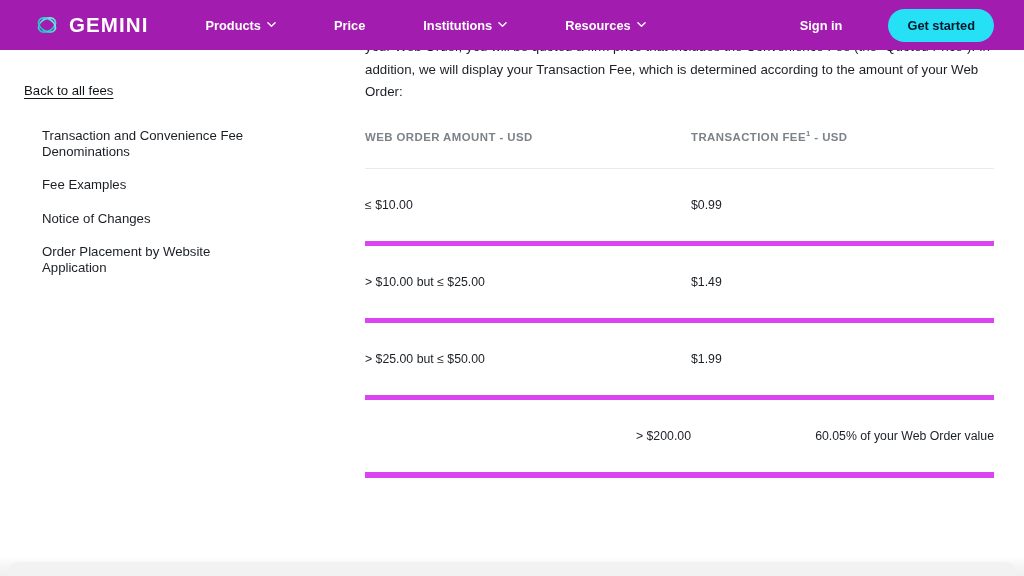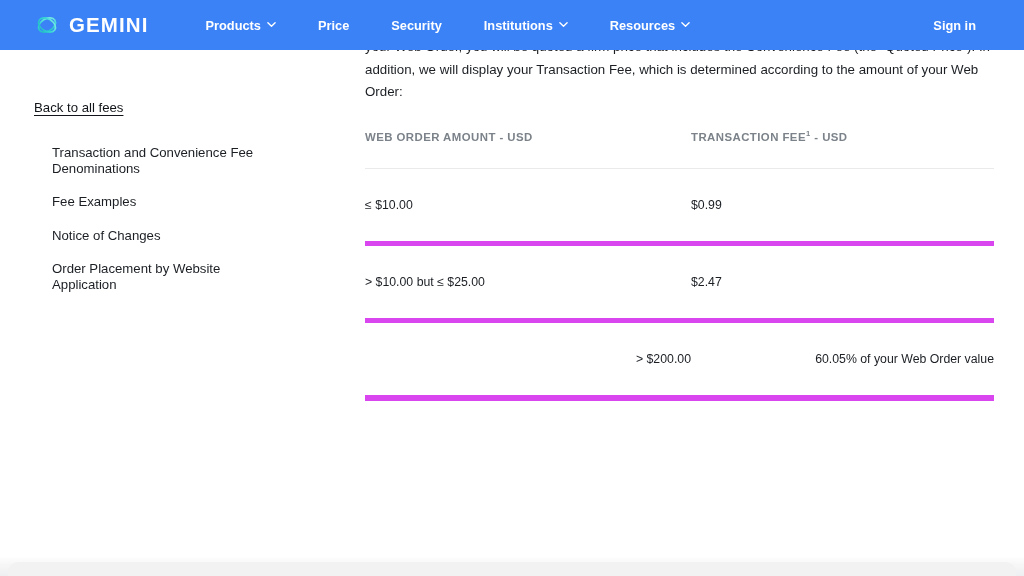--- a/index.html
+++ b/index.html
@@ -29,21 +29,21 @@
     height: 560px;
     background: #ffffff;
   }
 
   
   .topnav {
     position: absolute;
     top: 0; left: 0;
     width: 1024px;
     height: 50px;
-    background: #3b82f6;
+    background: #a21caf;
     display: flex;
     align-items: center;
     z-index: 50;
   }
 
   .brand {
     display: flex;
     align-items: center;
     gap: 9px;
     margin-left: 34px;
@@ -55,21 +55,21 @@
     font-size: 20.5px;
     font-weight: 700;
     letter-spacing: 1.1px;
     line-height: 1;
   }
 
   .nav-links {
     display: flex;
     align-items: center;
     margin-left: 36px;
-    gap: 0;
+    gap: 16px;
   }
   .nav-item {
     display: flex;
     align-items: center;
     gap: 6px;
     color: #ffffff;
     font-size: 12.8px;
     font-weight: 600;
     padding: 6px 21px;
     cursor: pointer;
@@ -110,22 +110,21 @@
     cursor: pointer;
     font-family: "Liberation Sans", sans-serif;
     white-space: nowrap;
   }
 
   
   .sidebar {
     position: absolute;
     left: 0; top: 50px;
     width: 340px;
-    padding-left: 34px;
-    margin-top: 17px;
+    padding-left: 24px;
   }
   .back-link {
     display: inline-block;
     margin-top: 33px;
     color: #111418;
     font-size: 13.2px;
     text-decoration: underline;
     text-underline-offset: 2.5px;
     cursor: pointer;
   }
@@ -251,21 +250,25 @@
             </th>
           </tr>
         </thead>
         <tbody>
           <tr>
             <td>≤ $10.00</td>
             <td>$0.99</td>
           </tr>
           <tr>
             <td>&gt; $10.00 but ≤ $25.00</td>
-            <td>$2.47</td>
+            <td>$1.49</td>
+          </tr>
+          <tr>
+            <td>&gt; $25.00 but ≤ $50.00</td>
+            <td>$1.99</td>
           </tr>
           <tr>
             <td>&gt; $200.00</td>
             <td>60.05% of your Web Order value</td>
           </tr>
         </tbody>
       </table>
     </main>
   </div>
 
@@ -298,23 +301,20 @@
           <svg width="9" height="9" viewBox="0 0 10 10">
               <path d="M1 3 L5 7 L9 3" fill="none" stroke="#ffffff" stroke-width="1.5" stroke-linecap="round" stroke-linejoin="round"></path>
             </svg>
         </span>
       </div>
 
       <div class="nav-item">
         <span>Price</span>
       </div>
 
-      <div class="nav-item">
-        <span>Security</span>
-      </div>
 
       <div class="nav-item">
         <span>Institutions</span>
         <span class="caret">
           <svg width="9" height="9" viewBox="0 0 10 10">
               <path d="M1 3 L5 7 L9 3" fill="none" stroke="#ffffff" stroke-width="1.5" stroke-linecap="round" stroke-linejoin="round"></path>
             </svg>
         </span>
       </div>
 
@@ -323,19 +323,20 @@
         <span class="caret">
           <svg width="9" height="9" viewBox="0 0 10 10">
               <path d="M1 3 L5 7 L9 3" fill="none" stroke="#ffffff" stroke-width="1.5" stroke-linecap="round" stroke-linejoin="round"></path>
             </svg>
         </span>
       </div>
     </nav>
 
     <div class="nav-right">
       <span class="signin">Sign in</span>
+      <button class="cta">Get started</button>
     </div>
   </header>
 
   <div class="page-bottom-edge"></div>
   <div class="page-bottom-card"></div>
 
 </div>
 
 </body></html>

